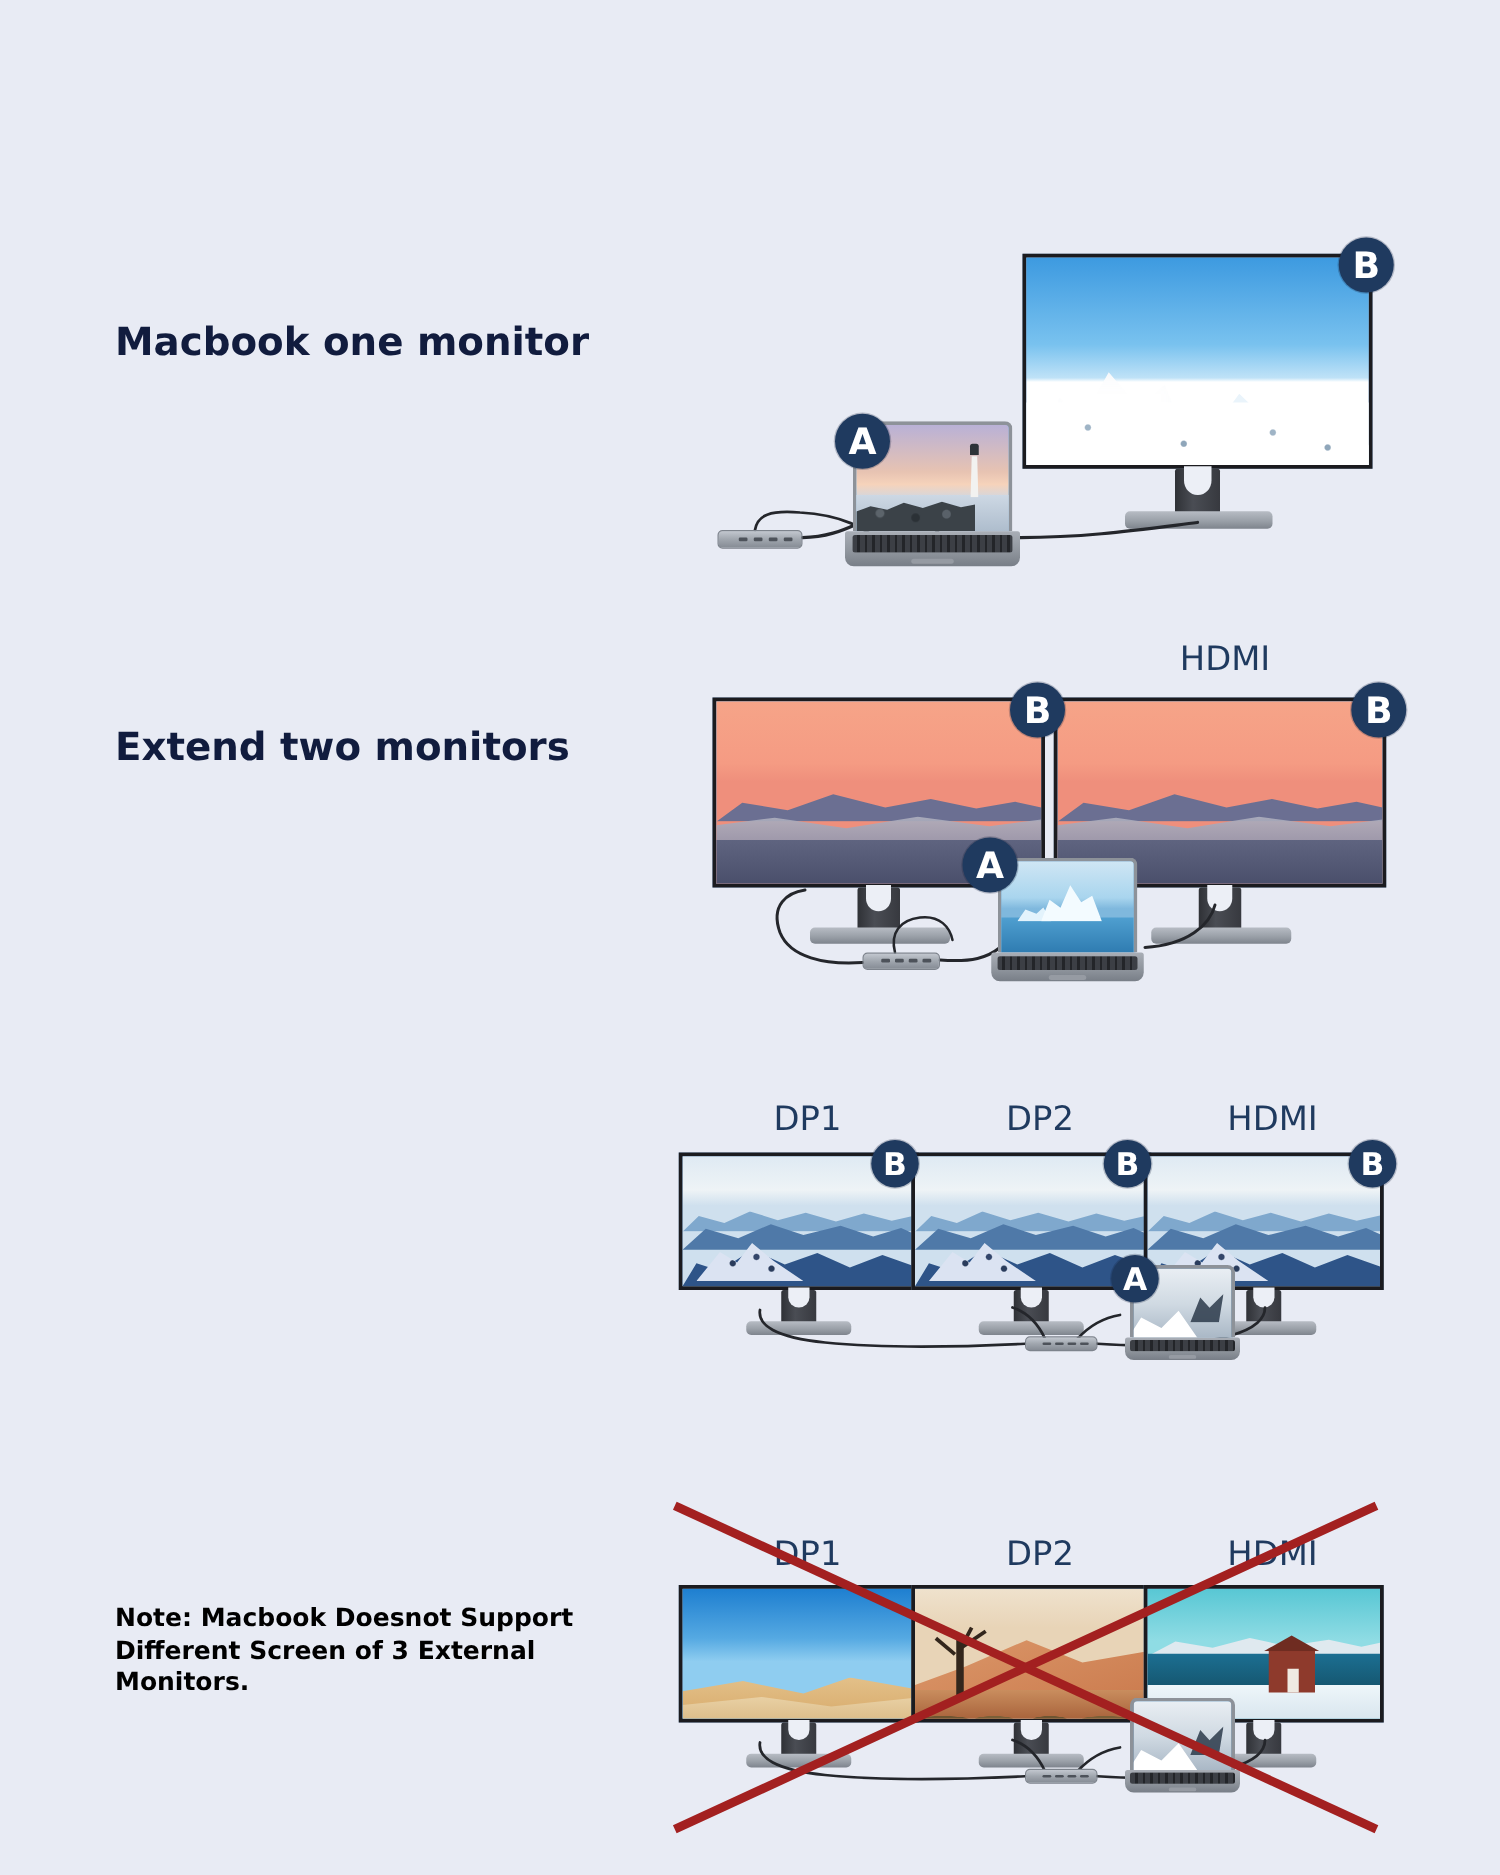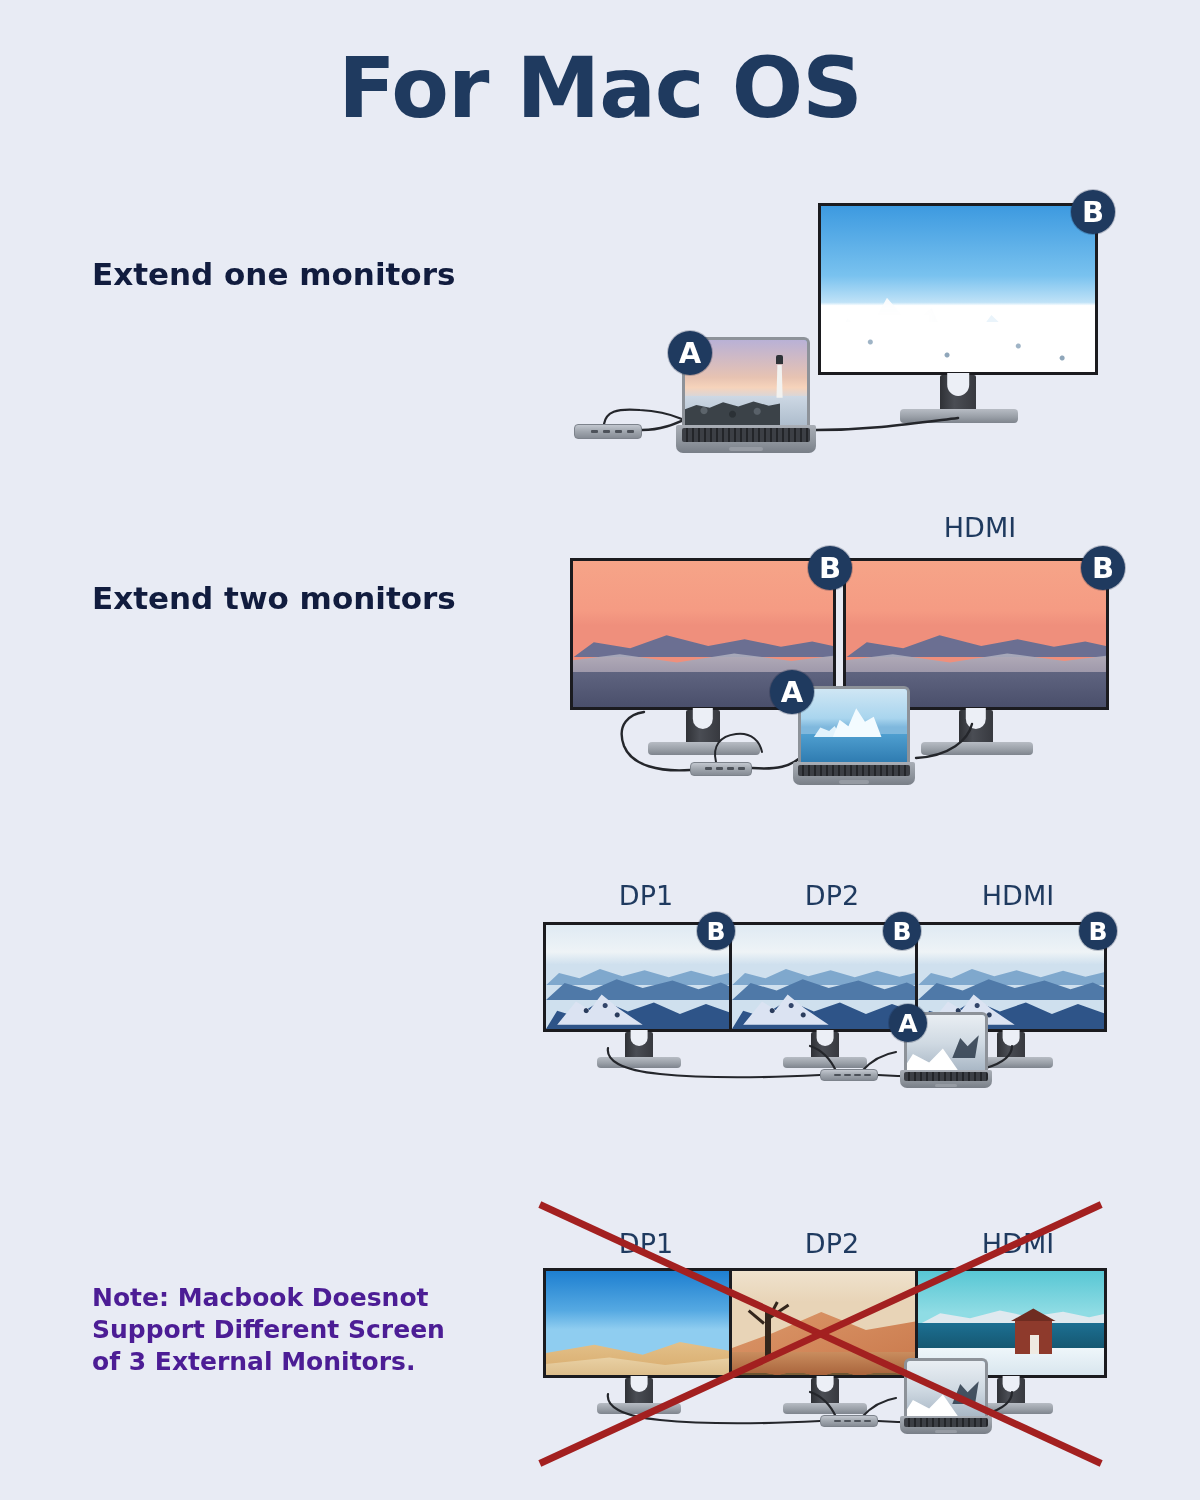--- a/index.html
+++ b/index.html
@@ -28,22 +28,22 @@
     position: absolute;
     font-family: "DejaVu Sans", sans-serif;
     font-size: 31px; font-weight: 700;
     color: #111c3e;
     white-space: nowrap;
   }
 
   .note-text {
     position: absolute;
     font-family: "DejaVu Sans", sans-serif;
-    font-size: 25px; font-weight: 700;
-    color: #4c1d95;
+    font-size: 20px; font-weight: 700;
+    color: #000000;
     line-height: 1.28;
     width: 380px;
   }
 
   
   .port-label {
     position: absolute;
     font-family: "DejaVu Sans", sans-serif;
     font-size: 27px; font-weight: 400;
     color: #1f3a5f;
@@ -244,23 +244,22 @@
   .sc-swirl .a { position:absolute; left:-10%; bottom:-10%; width:80%; height:70%; background:#ffffff;
      clip-path: polygon(0 100%, 22% 44%, 48% 66%, 70% 30%, 100% 100%); }
   .sc-swirl .b { position:absolute; right:8%; bottom:22%; width:34%; height:44%; background:#2b3a4a;
      clip-path: polygon(0 100%, 30% 18%, 58% 52%, 100% 6%, 86% 100%); opacity:.85; }
 </style>
 </head>
 <body>
 
 <div class="page">
 
-  <div class="title">For Mac OS</div>
-
-  <div class="row-label" style="left:92px; top:256px;">Extend one monitors</div>
+
+  <div class="row-label" style="left:92px; top:256px;">Macbook one monitor</div>
 
 
   <div class="monitor" style="left:818px; top:203px; width:280px; height:220px;">
     <div class="mon-screen" style="height:172px;">
       <div class="scene sc-snow">
         <div class="pk1"></div>
           <div class="pk2"></div>
           <div class="pk3"></div>
           <div class="grd"></div>
       </div>

